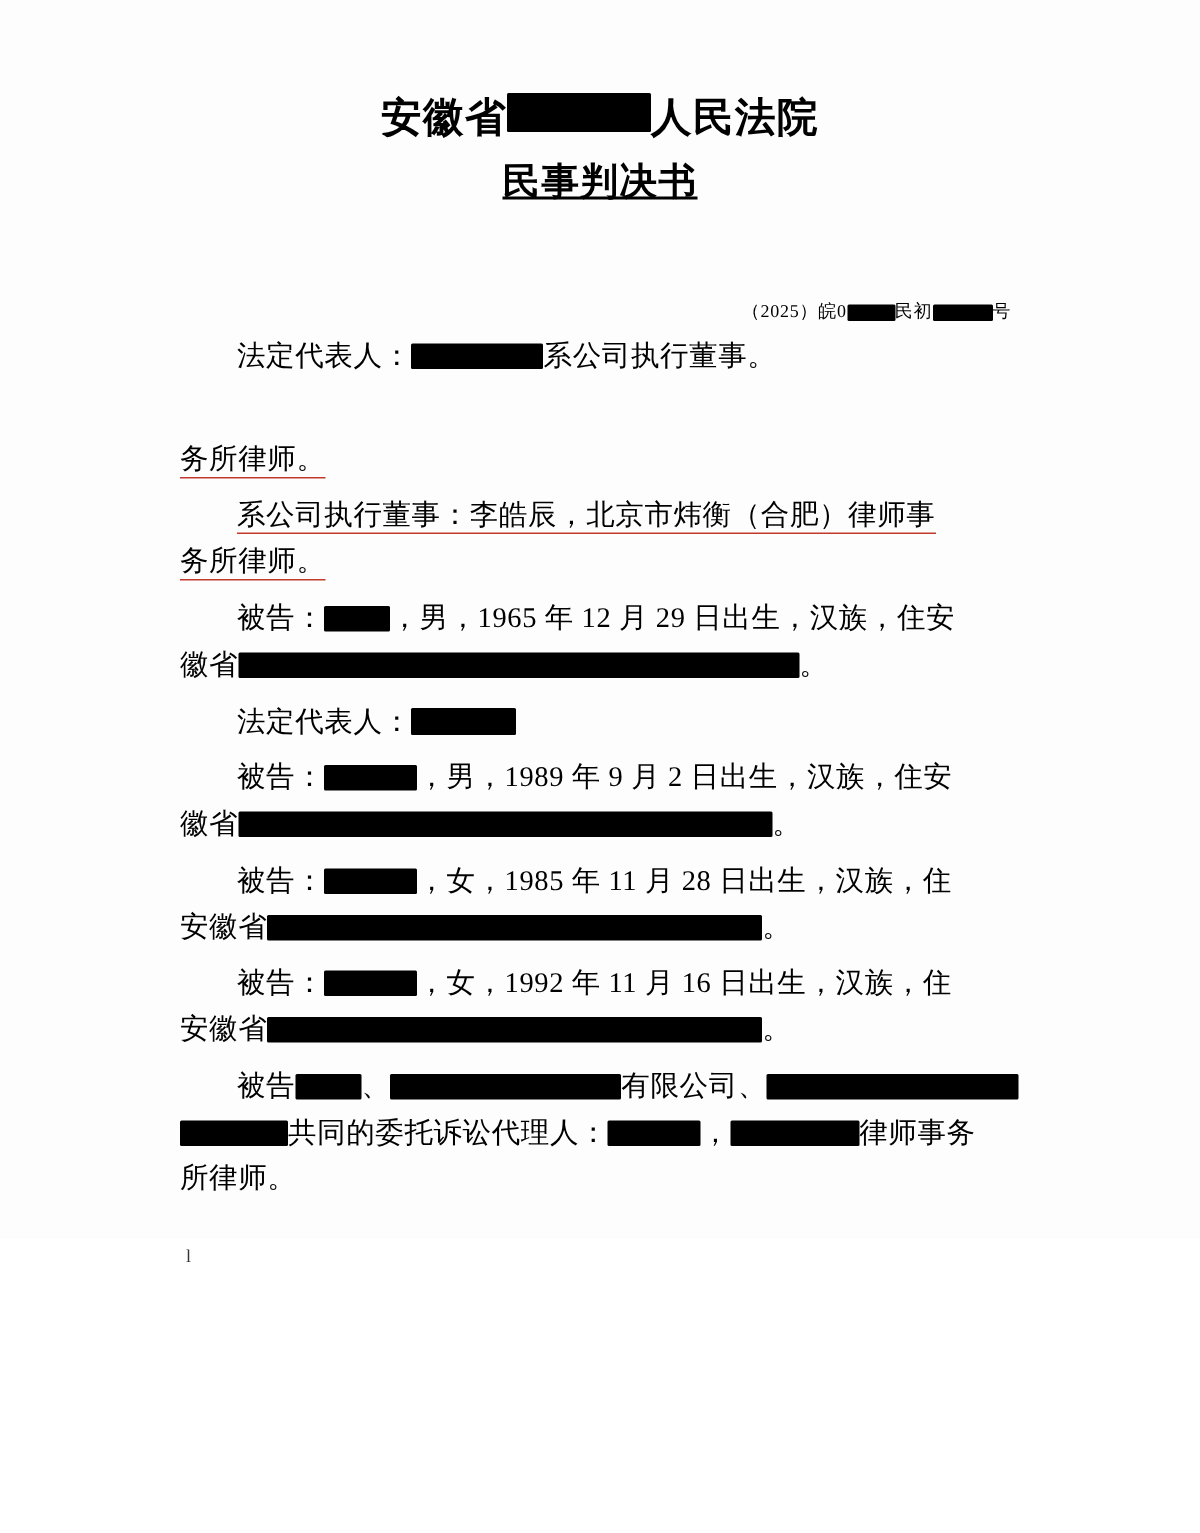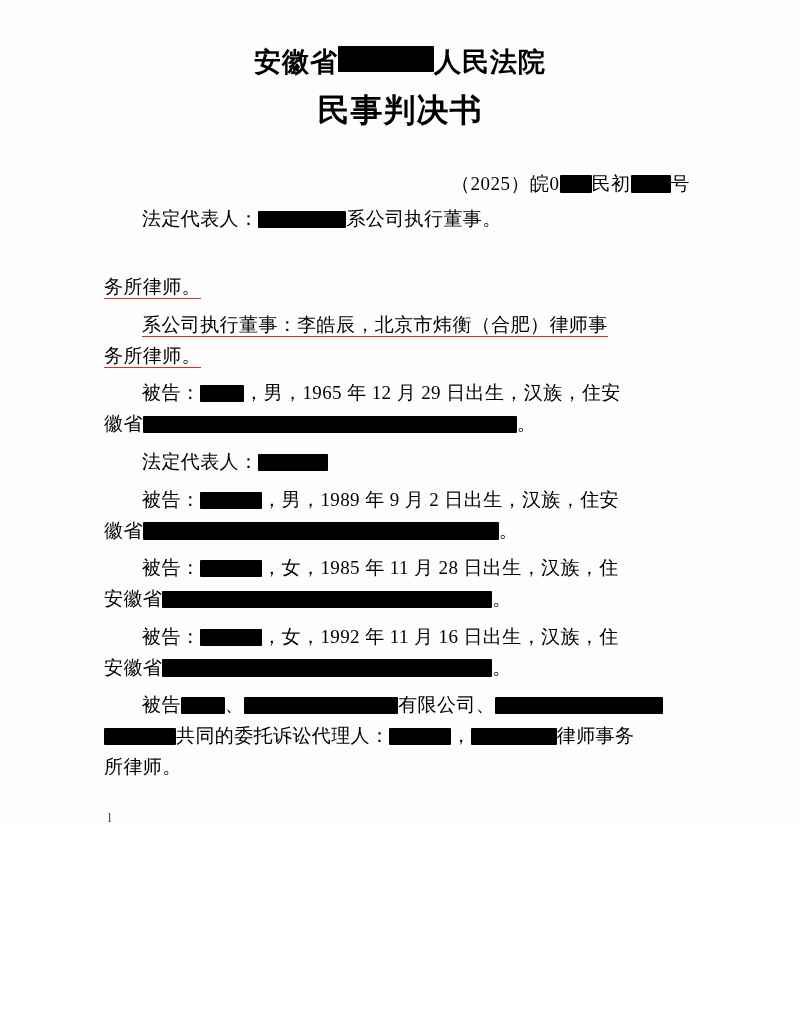--- a/index.html
+++ b/index.html
@@ -13,55 +13,56 @@
     font-family: "Liberation Serif", "DejaVu Serif", serif;
     color: #000000;
     position: relative;
     overflow: hidden;
   }
   .page {
     width: 800px;
     height: 826px;
     position: relative;
     background: #fdfdfd;
-    padding: 0;
+    padding: 16px;
     box-sizing: border-box;
   }
   .doc-body {
     padding: 44px 104px 0 104px;
     box-sizing: border-box;
   }
   .title-line {
     text-align: center;
     font-family: "Liberation Sans", "DejaVu Sans", sans-serif;
     font-weight: bold;
     font-size: 27px;
     letter-spacing: 1px;
     line-height: 1.35;
     white-space: nowrap;
   }
   .title-line.second {
     margin-top: 9px;
-    font-size: 32px;
+    font-size: 25px;
+    text-decoration: underline;
   }
   .redact {
     display: inline-block;
     background: #000000;
     vertical-align: middle;
     height: 1em;
     border-radius: 1px;
   }
   .title-line .redact {
     height: 0.95em;
     vertical-align: -1px;
   }
   .case-no {
-    margin-top: 38px;
+    margin-top: 60px;
     text-align: right;
-    font-size: 19px;
+    font-size: 12px;
     letter-spacing: 0.5px;
     padding-right: 6px;
     white-space: nowrap;
   }
   .case-no .redact {
     vertical-align: -3px;
     height: 0.92em;
   }
   p.para {
     margin: 7px 0 0 0;

